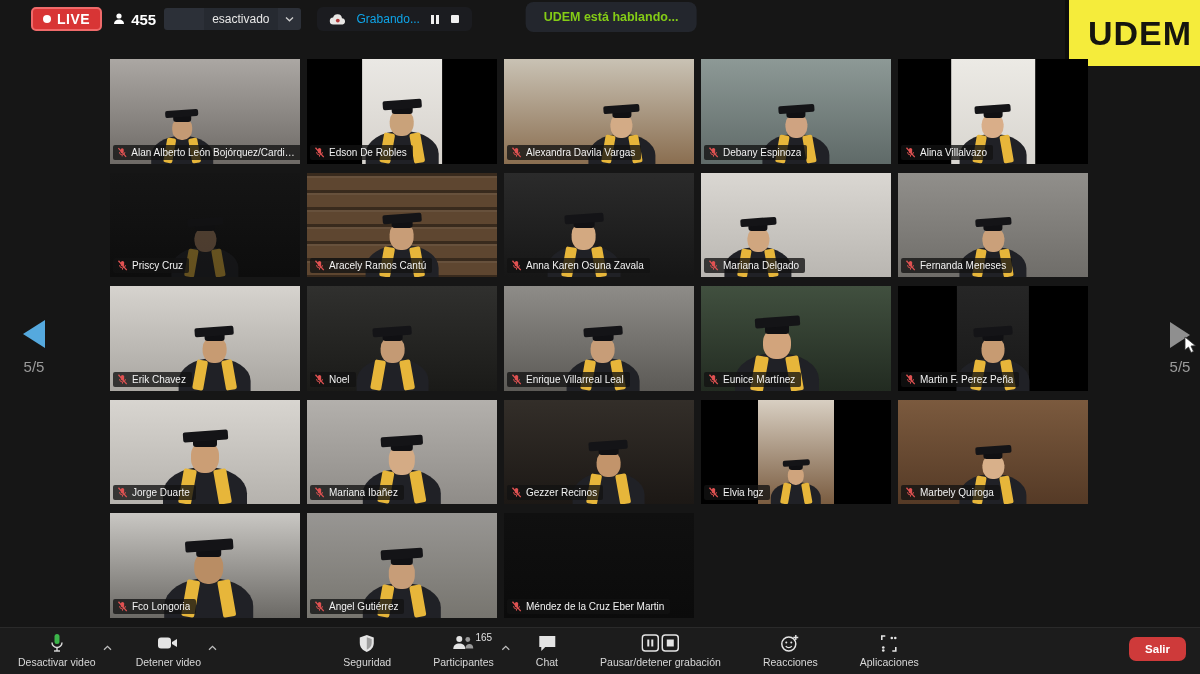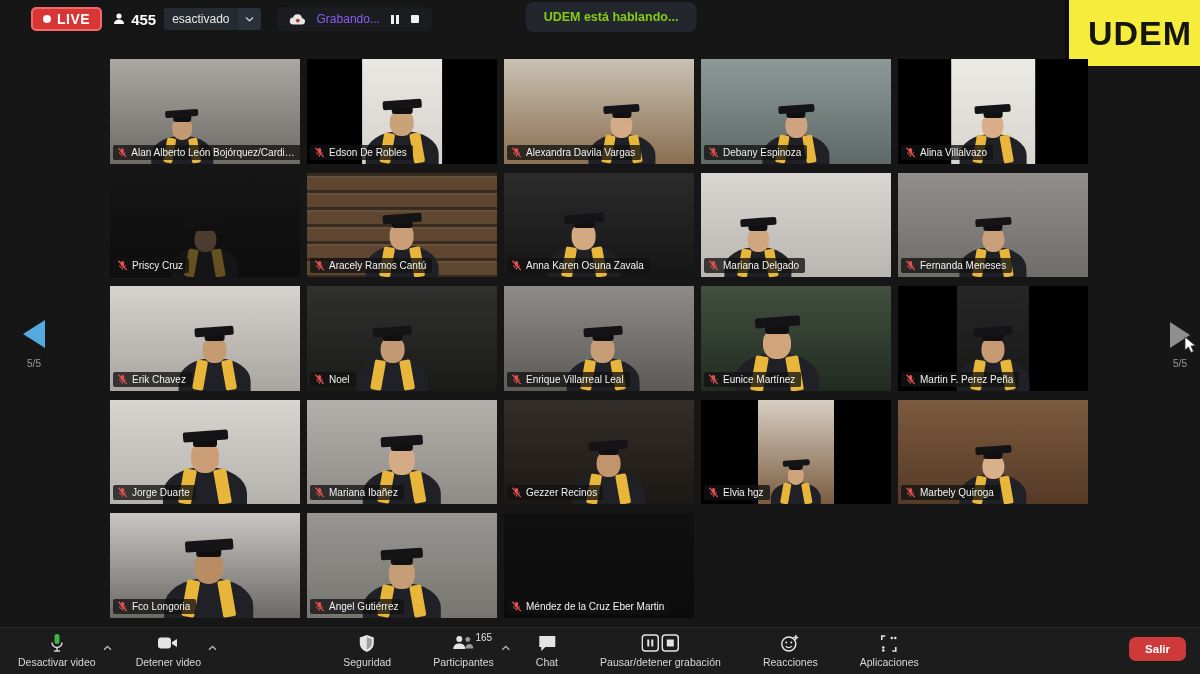--- a/index.html
+++ b/index.html
@@ -9,38 +9,38 @@
 
   
   .topbar{position:absolute;left:11px;top:0;width:100%;height:56px;}
   .tb-row{position:absolute;left:20px;top:6px;display:flex;align-items:center;height:26px;}
   .live-badge{display:flex;align-items:center;gap:6px;background:#d83535;border:2px solid #ef6a6a;
       border-radius:5px;padding:2px 10px;color:#fff;font-weight:bold;font-size:14px;letter-spacing:.5px;}
   .live-dot{width:8px;height:8px;border-radius:50%;background:#fff;}
   .count-group{display:flex;align-items:center;gap:5px;margin-left:10px;color:#fff;
       font-size:15px;font-weight:bold;}
   .audio-box{display:flex;align-items:center;margin-left:8px;background:#2c3038;border-radius:3px;overflow:hidden;}
-  .audio-box .txt{padding:4px 8px;color:#e8e8e8;font-size:12px;background:#262a31;}
+  .audio-box .txt{padding:4px 8px;color:#e8e8e8;font-size:12px;background:#262a31;margin-left:40px;}
   .audio-box .car{padding:4px 7px;color:#cfcfcf;font-size:9px;background:#2c3038;}
   .rec-pill{display:flex;align-items:center;gap:10px;margin-left:16px;background:#1b1c20;
-      border-radius:6px;padding:5px 12px;color:#8b5cf6;font-size:12px;}
+      border-radius:6px;padding:5px 12px;color:#0ea5e9;font-size:12px;}
   .toast{position:absolute;left:50%;top:2px;transform:translateX(-50%);background:#23262d;
       border-radius:8px;padding:8px 18px;color:#84cc16;font-size:12.5px;font-weight:bold;}
   .logo{position:absolute;right:0;top:0;width:142px;height:66px;background:#f5ec3b;
       display:flex;align-items:center;justify-content:center;color:#15150f;
       font-size:34px;font-weight:800;letter-spacing:1px;box-shadow:-4px 0 0 #0d0d0d;}
 
   
   .nav-left{position:absolute;left:14px;top:320px;width:40px;text-align:center;}
   .tri-left{width:0;height:0;border-top:14px solid transparent;border-bottom:14px solid transparent;
       border-right:22px solid #55a9de;margin:0 auto;}
   .nav-right{position:absolute;left:1160px;top:322px;width:40px;text-align:center;}
   .tri-right{width:0;height:0;border-top:13px solid transparent;border-bottom:13px solid transparent;
       border-left:20px solid #8f8f8f;margin:0 auto;}
-  .page-label{margin-top:10px;color:#9a9a9a;font-size:10px;}
+  .page-label{margin-top:10px;color:#9a9a9a;font-size:15px;}
   .cursor{position:absolute;left:1184px;top:336px;}
 
   
   .grid{position:absolute;left:110px;top:59px;width:978px;height:559px;
       display:grid;grid-template-columns:repeat(5,1fr);grid-template-rows:repeat(5,1fr);
       column-gap:7px;row-gap:9px;}
   .tile{position:relative;background:#000;overflow:hidden;}
   .video{position:absolute;top:0;bottom:0;left:0;width:100%;}
   .video.pillarbox{left:50%;transform:translateX(-50%);}
   .pattern-shelves{background-image:repeating-linear-gradient(180deg,rgba(0,0,0,.4) 0 3px,rgba(255,255,255,.06) 3px 5px,transparent 5px 17px)!important;background-color:#5e4630!important;}

